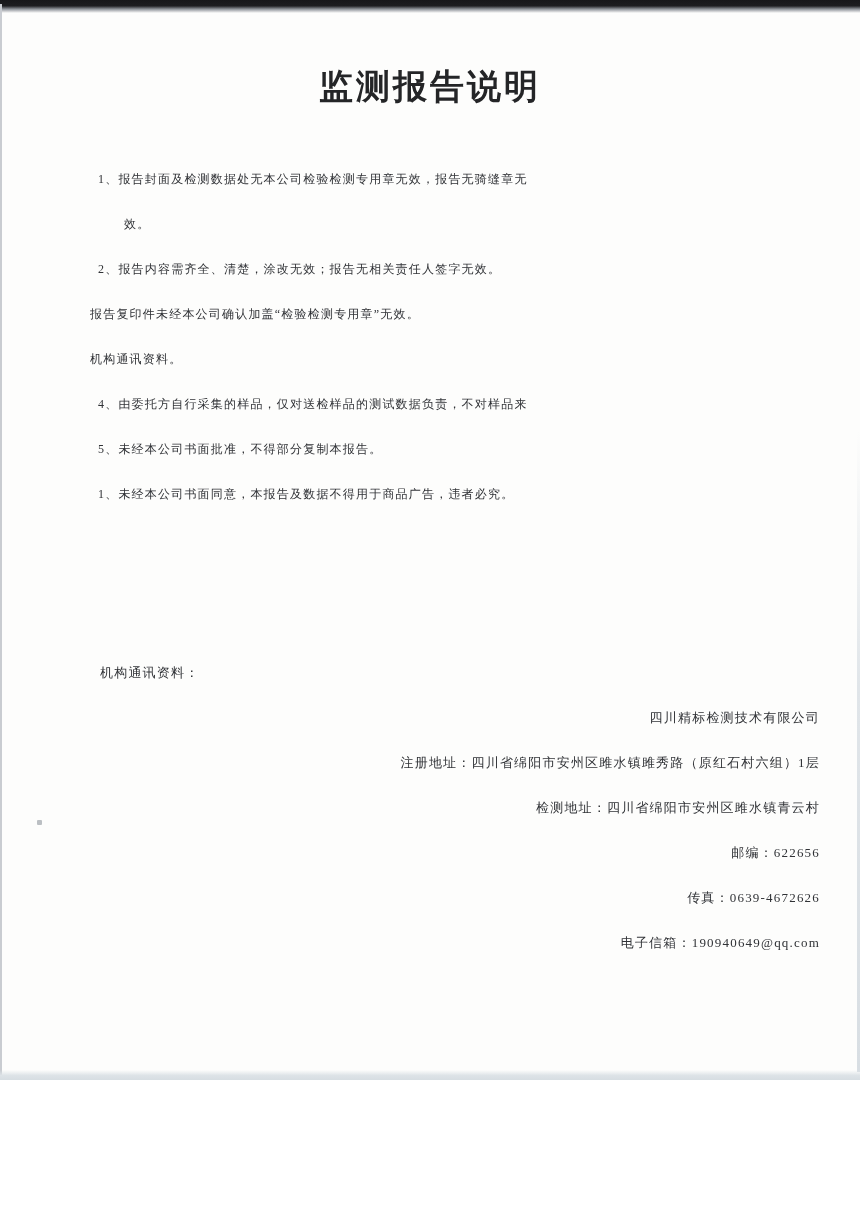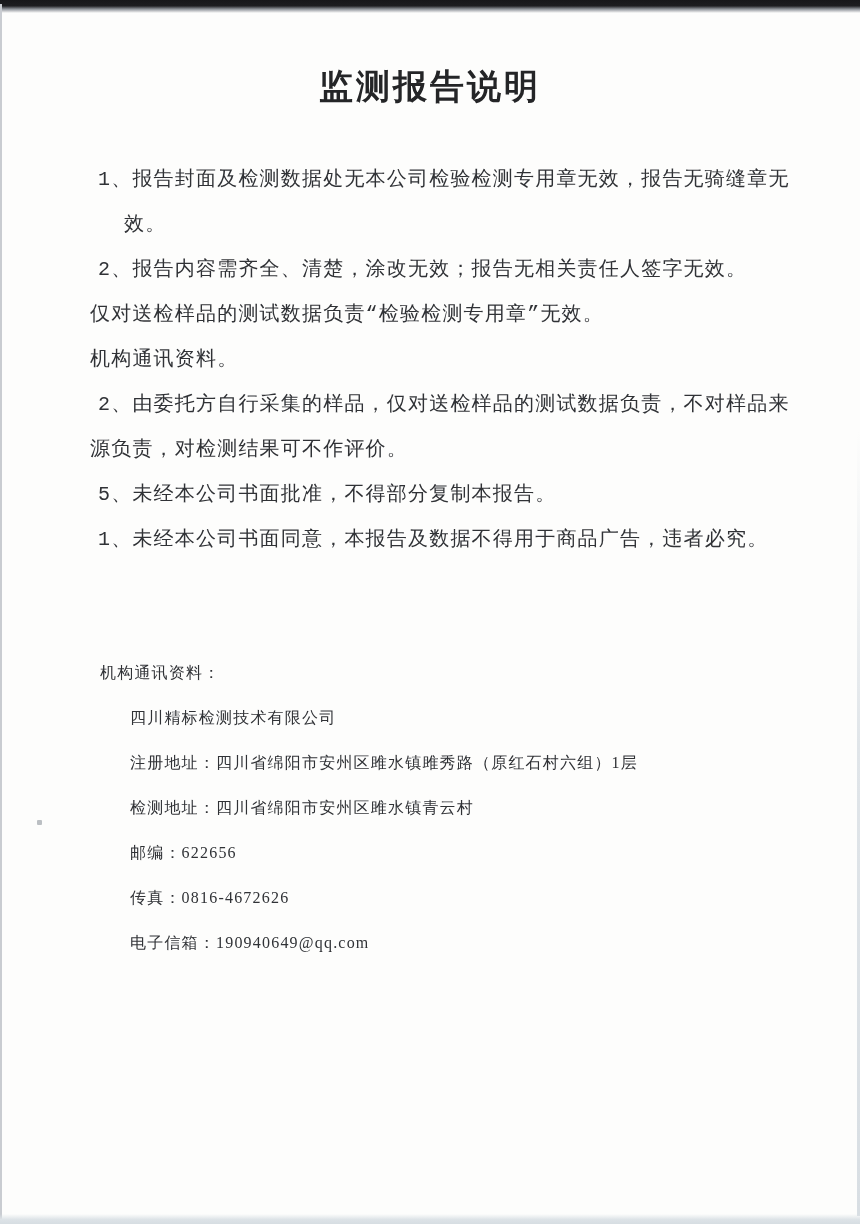--- a/index.html
+++ b/index.html
@@ -3,21 +3,21 @@
 <meta charset="utf-8">
 <style>
   html, body {
     margin: 0;
     padding: 0;
     background: #ffffff;
   }
   .scan-page {
     position: relative;
     width: 860px;
-    height: 1224px;
+    height: 1080px;
     background: #fdfdfc;
     overflow: hidden;
     font-family: "Liberation Serif", "DejaVu Serif", serif;
     color: #303236;
   }
   
   .edge-top {
     position: absolute; top: 0; left: 0; right: 0; height: 13px;
     background: linear-gradient(to bottom, #17171a 0, #1d1d20 45%, #8f939a 70%, rgba(255,255,255,0) 100%);
   }
@@ -44,71 +44,69 @@
     font-size: 34px; line-height: 45px;
     font-weight: 700;
     letter-spacing: 3px;
     color: #242527;
   }
   
   .notes {
     position: absolute; top: 157px; left: 90px; right: 40px;
   }
   .note-line {
-    font-size: 20px;
+    font-size: 12px;
     line-height: 45px;
     letter-spacing: 1.2px;
     white-space: nowrap;
     color: #303236;
-    font-family: Liberation Mono, monospace;
   }
   .ind-num   { padding-left: 8px; }
   .ind-cont  { padding-left: 34px; }
   .ind-flush { padding-left: 0; }
   
   .contact {
     position: absolute; top: 650px; left: 100px; right: 40px;
   }
   .contact-line {
-    font-size: 16px;
+    font-size: 13px;
     line-height: 45px;
     letter-spacing: 1.2px;
     white-space: nowrap;
     color: #303236;
   }
-  .contact-detail { padding-left: 30px; }
+  .contact-detail { padding-left: 30px; text-align: right; }
 </style>
 </head>
 <body>
 
 <div class="scan-page">
 
   <div class="edge-top"></div>
   <div class="edge-left"></div>
   <div class="edge-right"></div>
   <div class="edge-bottom"></div>
   <div class="speck"></div>
 
   <div class="doc-title">监测报告说明</div>
 
   <div class="notes">
     <div class="note-line ind-num">1、报告封面及检测数据处无本公司检验检测专用章无效，报告无骑缝章无</div>
     <div class="note-line ind-cont">效。</div>
     <div class="note-line ind-num">2、报告内容需齐全、清楚，涂改无效；报告无相关责任人签字无效。</div>
-    <div class="note-line ind-flush">仅对送检样品的测试数据负责“检验检测专用章”无效。</div>
+    <div class="note-line ind-flush">报告复印件未经本公司确认加盖“检验检测专用章”无效。</div>
     <div class="note-line ind-flush">机构通讯资料。</div>
-    <div class="note-line ind-num">2、由委托方自行采集的样品，仅对送检样品的测试数据负责，不对样品来</div>
-    <div class="note-line ind-flush">源负责，对检测结果可不作评价。</div>
+    <div class="note-line ind-num">4、由委托方自行采集的样品，仅对送检样品的测试数据负责，不对样品来</div>
     <div class="note-line ind-num">5、未经本公司书面批准，不得部分复制本报告。</div>
     <div class="note-line ind-num">1、未经本公司书面同意，本报告及数据不得用于商品广告，违者必究。</div>
   </div>
 
   <div class="contact">
     <div class="contact-line">机构通讯资料：</div>
     <div class="contact-line contact-detail">四川精标检测技术有限公司</div>
     <div class="contact-line contact-detail">注册地址：四川省绵阳市安州区雎水镇雎秀路（原红石村六组）1层</div>
     <div class="contact-line contact-detail">检测地址：四川省绵阳市安州区雎水镇青云村</div>
     <div class="contact-line contact-detail">邮编：622656</div>
-    <div class="contact-line contact-detail">传真：0816-4672626</div>
+    <div class="contact-line contact-detail">传真：0639-4672626</div>
     <div class="contact-line contact-detail">电子信箱：190940649@qq.com</div>
   </div>
 
 </div>
 
 </body></html>

